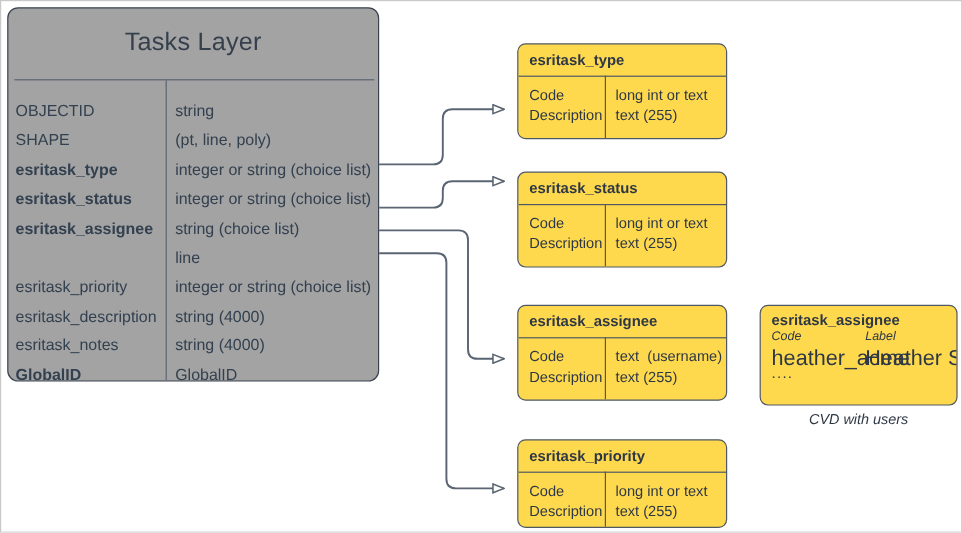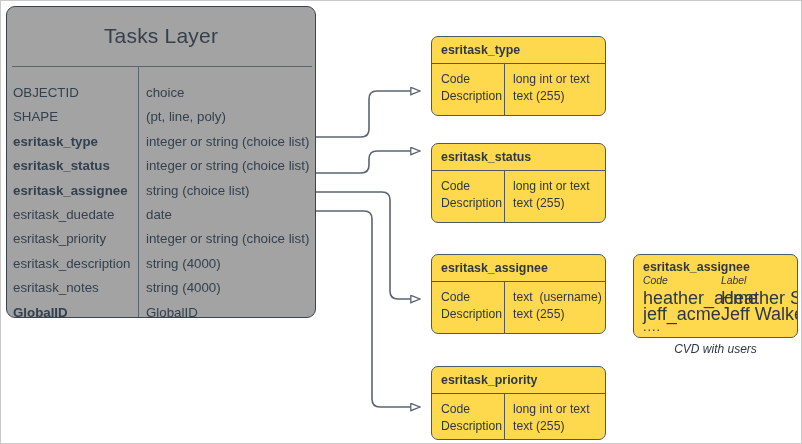--- a/index.html
+++ b/index.html
@@ -214,41 +214,40 @@
   </svg>
 
   <div class="main-table">
     <div class="main-title">Tasks Layer</div>
     <div class="title-rule"></div>
     <div class="col-rule"></div>
     <div class="rows">
 
       <div class="row">
         <span class="fname">OBJECTID</span>
-        <span class="ftype">choice</span>
+        <span class="ftype">string</span>
       </div>
       <div class="row">
         <span class="fname">SHAPE</span>
         <span class="ftype">(pt, line, poly)</span>
       </div>
       <div class="row bold">
         <span class="fname">esritask_type</span>
         <span class="ftype">integer or string (choice list)</span>
       </div>
       <div class="row bold">
         <span class="fname">esritask_status</span>
         <span class="ftype">integer or string (choice list)</span>
       </div>
       <div class="row bold">
         <span class="fname">esritask_assignee</span>
         <span class="ftype">string (choice list)</span>
       </div>
       <div class="row">
-        <span class="fname">esritask_duedate</span>
-        <span class="ftype">date</span>
+        <span class="ftype">line</span>
       </div>
       <div class="row">
         <span class="fname">esritask_priority</span>
         <span class="ftype">integer or string (choice list)</span>
       </div>
       <div class="row">
         <span class="fname">esritask_description</span>
         <span class="ftype">string (4000)</span>
       </div>
       <div class="row">
@@ -306,22 +305,18 @@
   <div class="cvd-box" style="left:632px; top:253px; width:165px; height:84px;">
     <div class="cvd-title">esritask_assignee</div>
     <div class="cvd-hdr">
       <span class="cvd-c1">Code</span>
       <span class="cvd-c2">Label</span>
     </div>
     <div class="cvd-row">
       <span class="cvd-c1">heather_acme</span>
       <span class="cvd-c2">Heather Smith</span>
     </div>
-    <div class="cvd-row">
-      <span class="cvd-c1">jeff_acme</span>
-      <span class="cvd-c2">Jeff Walker</span>
-    </div>
     <div class="cvd-ellipsis">....</div>
   </div>
 
   <div class="cvd-caption" style="left:632px; top:341px; width:165px;">CVD with users</div>
 
 </div>
 
 </body></html>

